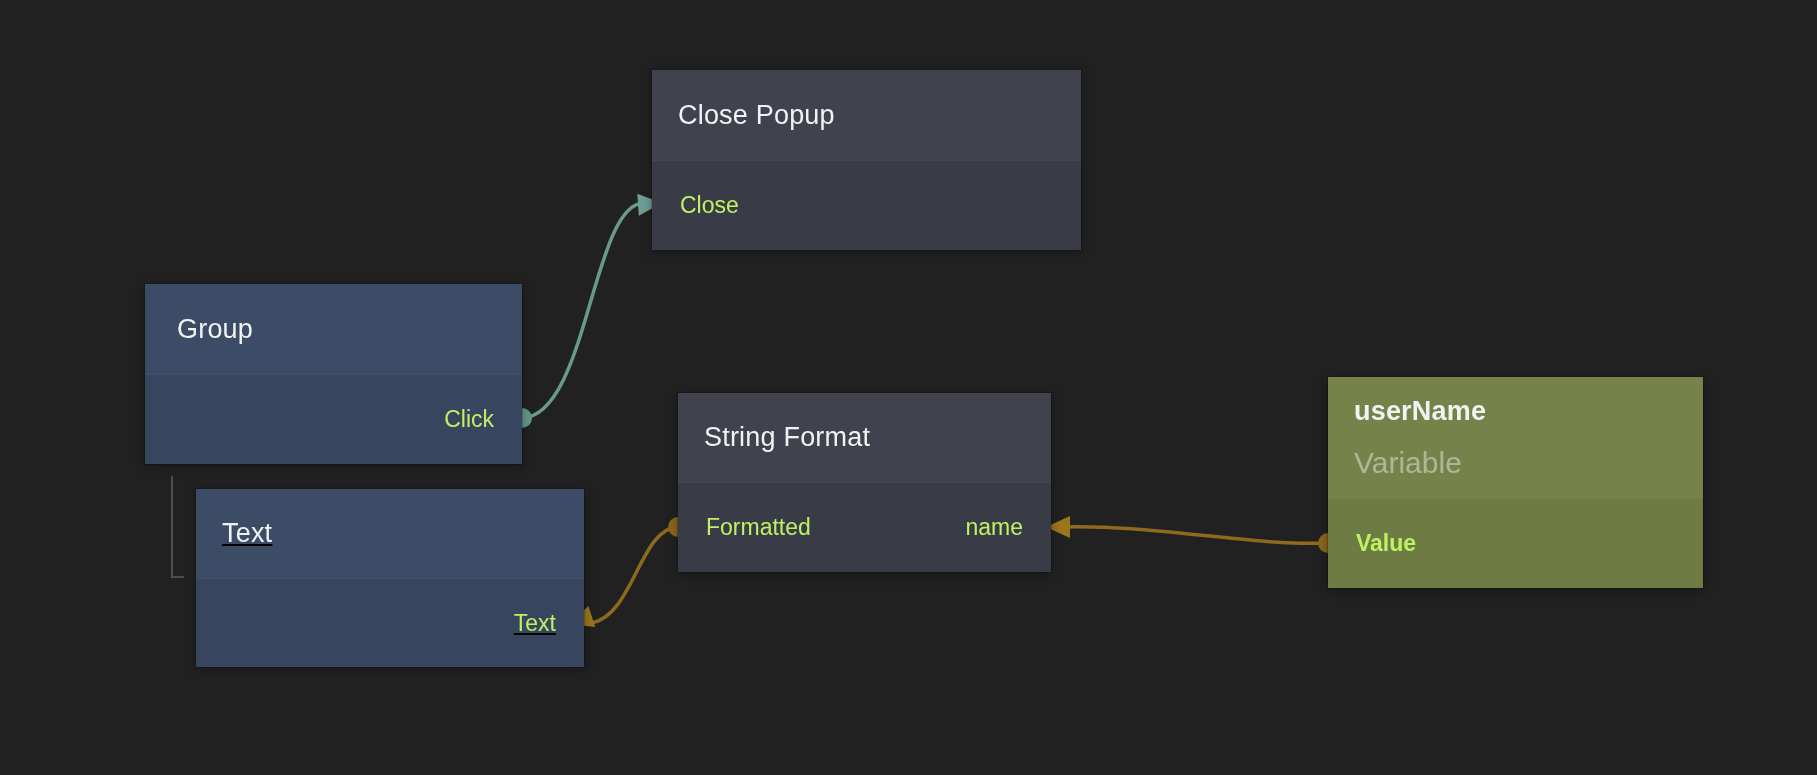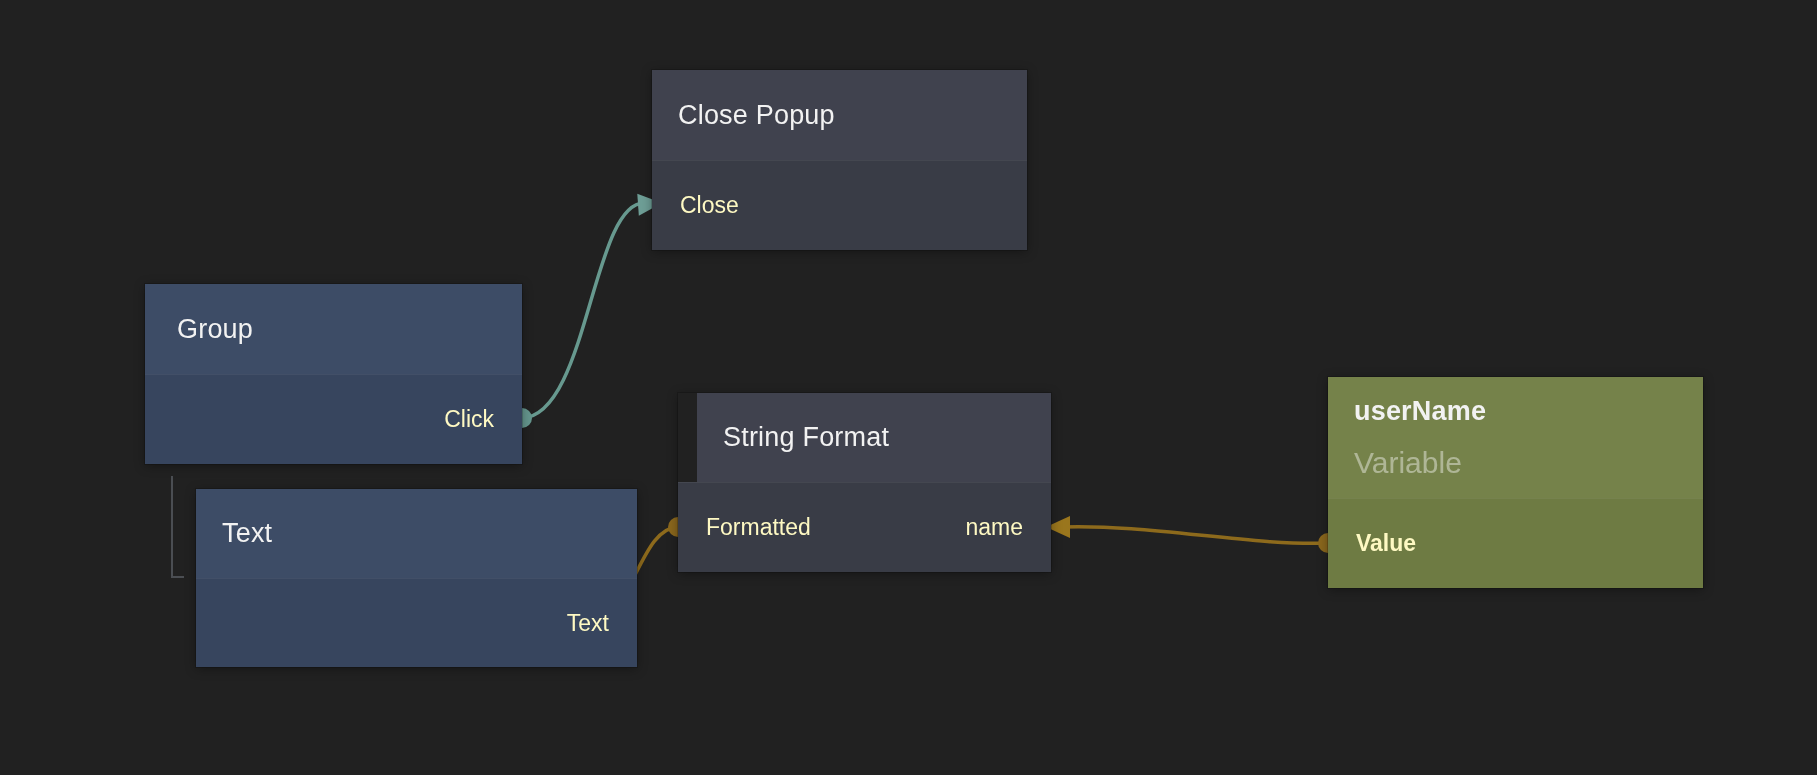--- a/index.html
+++ b/index.html
@@ -31,45 +31,45 @@
     white-space: nowrap;
   }
   .node-body {
     display: flex; align-items: center;
     padding: 0 28px; box-sizing: border-box;
     border-top: 1px solid rgba(255,255,255,0.06);
   }
   .node-body.right { justify-content: flex-end; }
   .node-body.left { justify-content: flex-start; }
   .node-body.between { justify-content: space-between; gap: 45px; }
-  .port-label { font-size: 23px; color: #fef9c3; white-space: nowrap; }
+  .port-label { font-size: 23px; color: #bef264; white-space: nowrap; }
 
   
   .theme-gray  .node-header { background: #40424e; }
   .theme-gray  .node-body   { background: #393c46; }
   .theme-blue  .node-header { background: #3d4c66; }
   .theme-blue  .node-body   { background: #37455e; padding-left: 29px; }
   .theme-green .node-header { background: #75824a; }
   .theme-green .node-body   { background: #6e7b43; font-weight: bold; }
 
   
-  #node-close-popup   { left: 652px;  top: 70px;  width: 375px; }
+  #node-close-popup   { left: 652px;  top: 70px;  width: 429px; }
   #node-close-popup   .node-header { height: 90px; }
   #node-close-popup   .node-body   { height: 90px; }
 
   #node-group         { left: 145px;  top: 284px; width: 377px; }
   #node-group         .node-header { height: 90px; padding-left: 32px; }
   #node-group         .node-body   { height: 90px; }
 
-  #node-text          { left: 196px;  top: 489px; width: 441px; }
+  #node-text          { left: 196px;  top: 489px; width: 388px; text-decoration: underline; }
   #node-text          .node-header { height: 89px; }
   #node-text          .node-body   { height: 89px; }
 
   #node-string-format { left: 678px;  top: 393px; width: 373px; }
-  #node-string-format .node-header { height: 89px; margin-left: 19px; }
+  #node-string-format .node-header { height: 89px; }
   #node-string-format .node-body   { height: 90px; }
 
   #node-username      { left: 1328px; top: 377px; width: 375px; }
   #node-username      .node-header { height: 121px; }
   #node-username      .node-body   { height: 90px; }
 </style>
 </head>
 <body>
 
 <div class="canvas">

